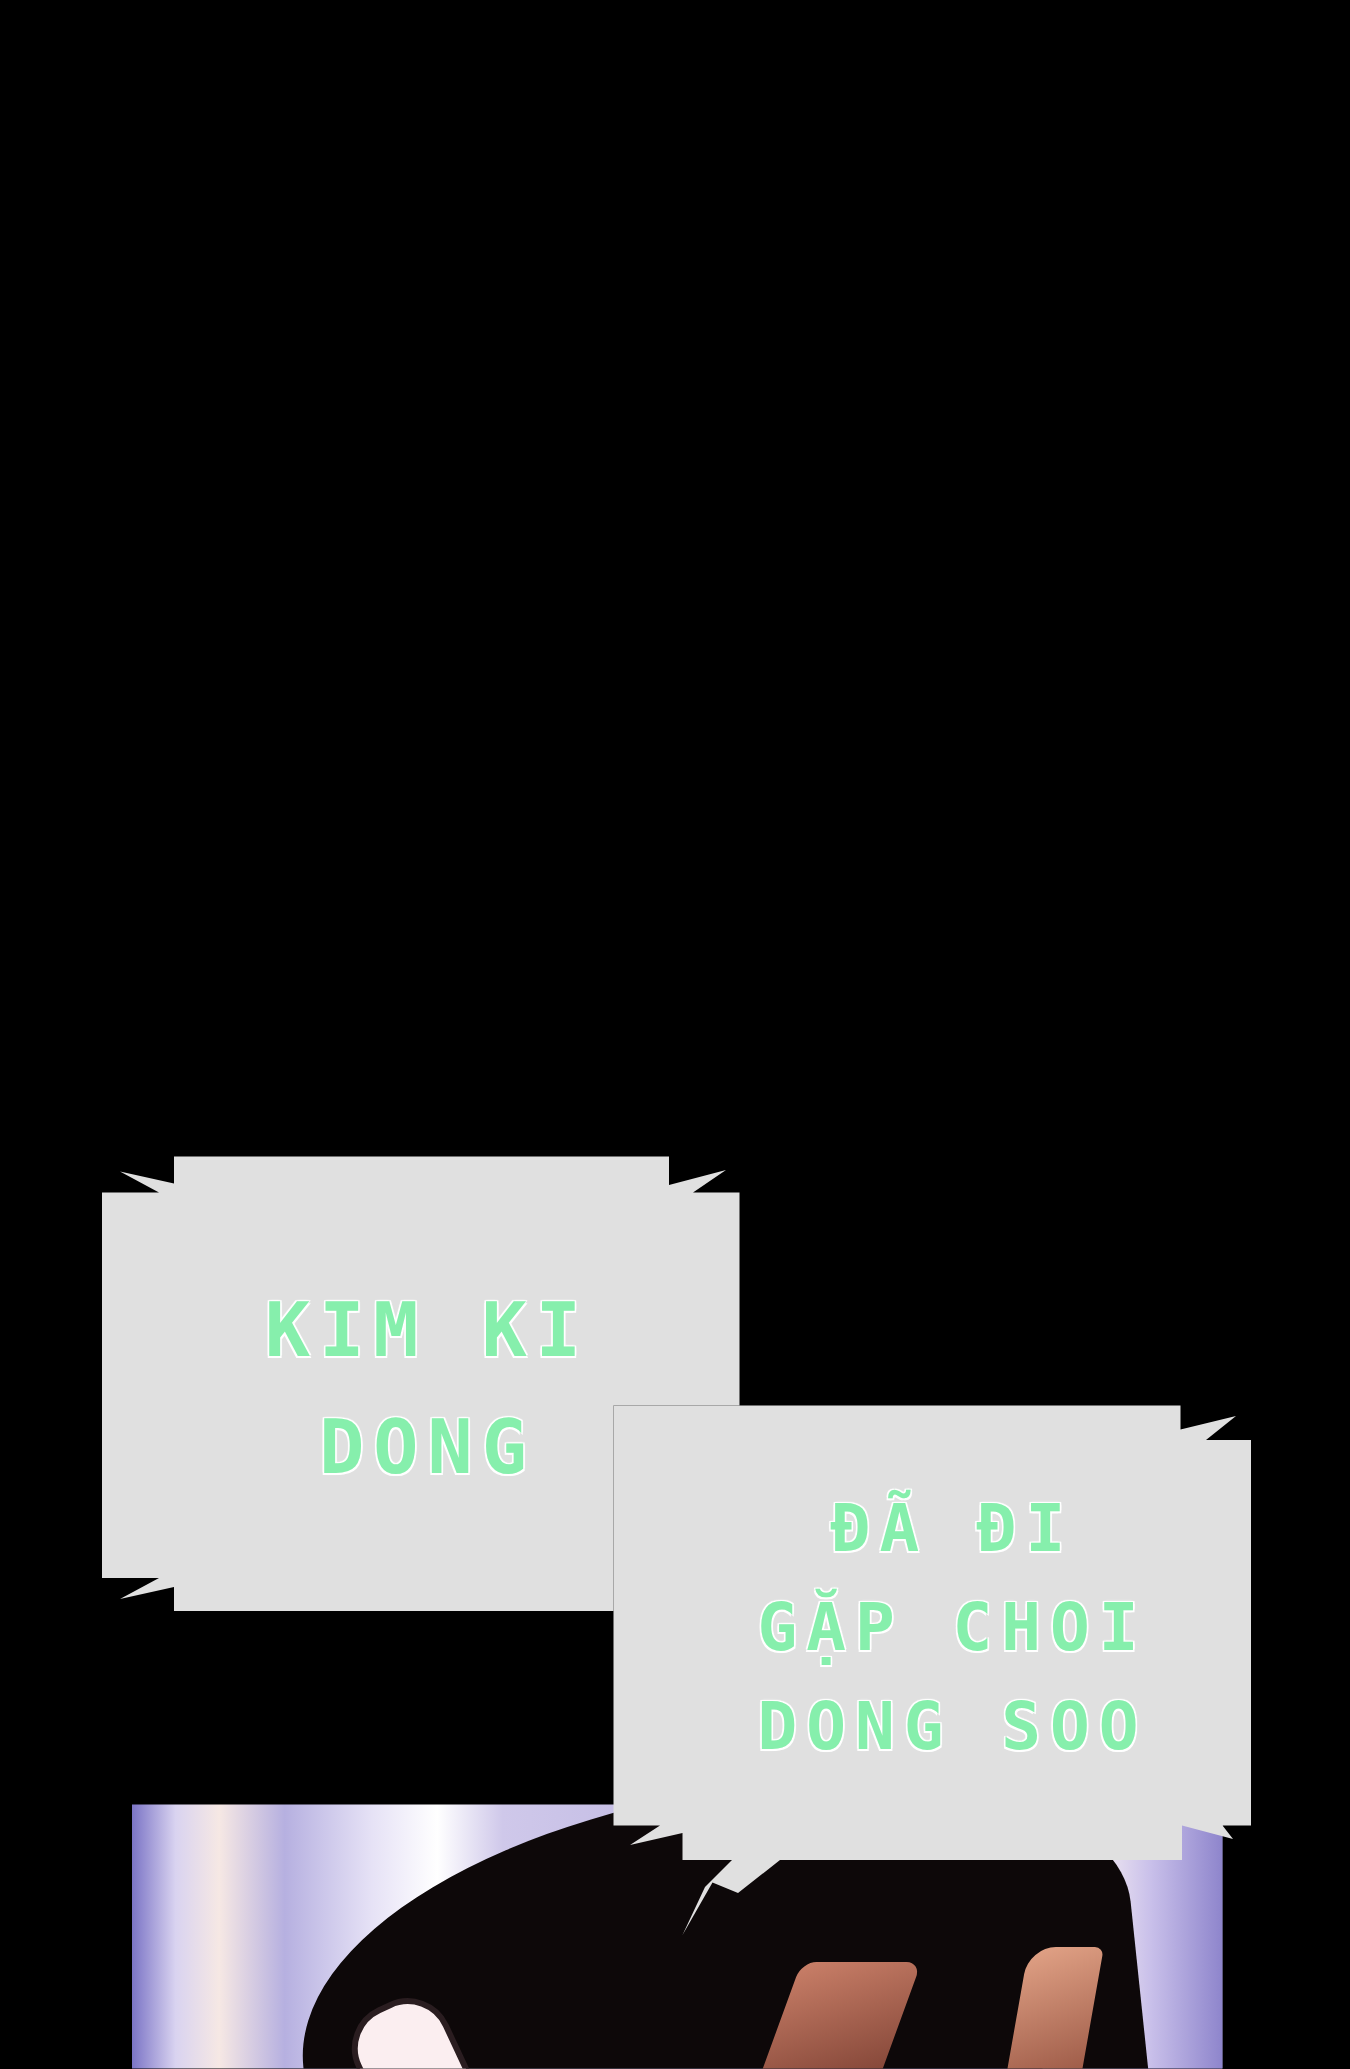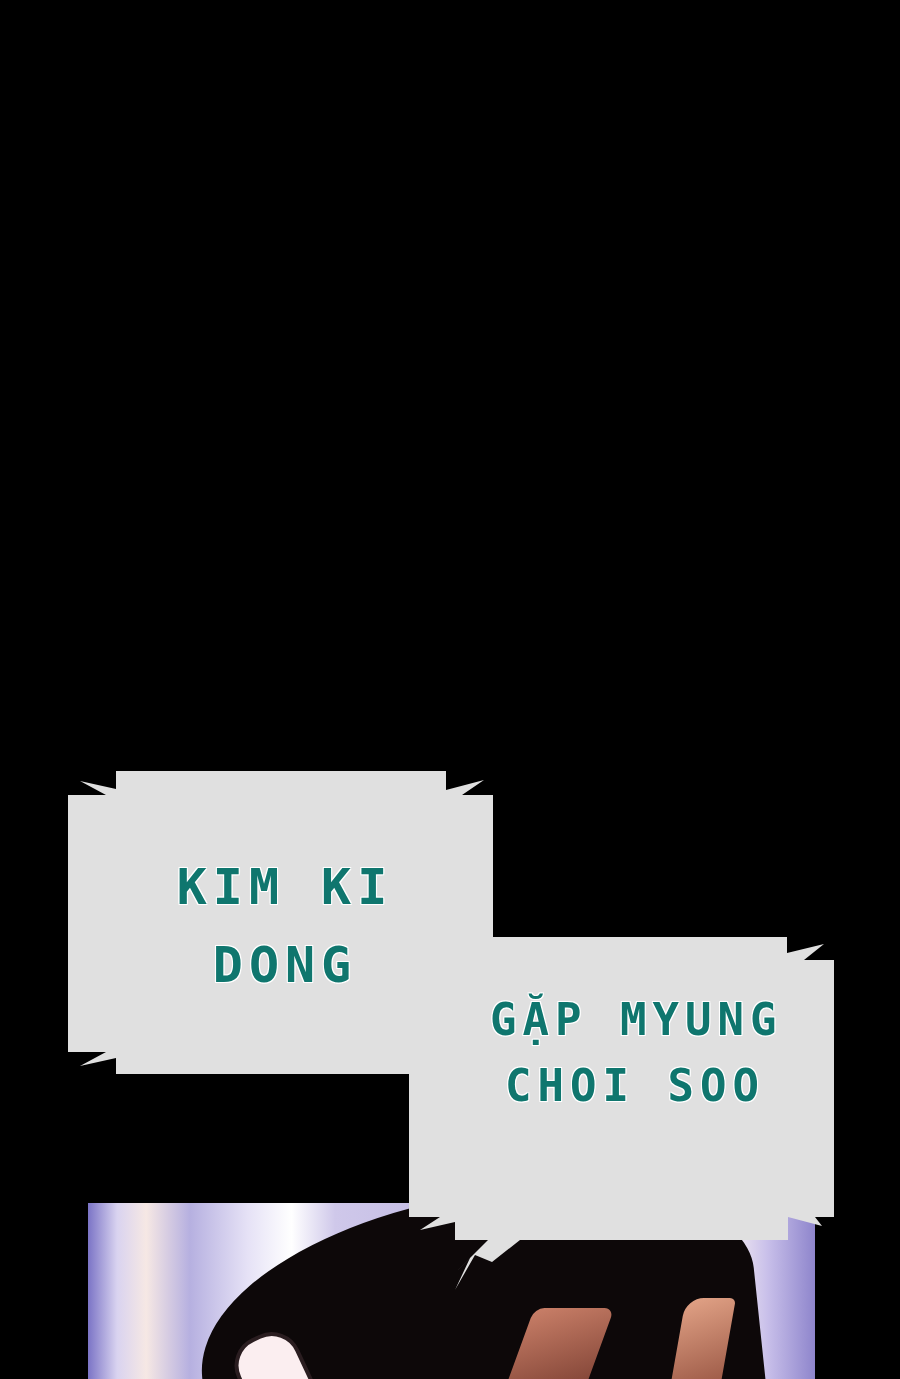--- a/index.html
+++ b/index.html
@@ -17,21 +17,21 @@
     background: #0d0809; border-radius: 60% 40% 0 0 / 60% 40% 0 0;
     transform: rotate(-6deg);
   }
   .skin-1 { position: absolute; left: 430px; top: 105px; width: 80px; height: 90px; background: linear-gradient(160deg,#c97f68,#7a3e31); transform: skewX(-20deg); border-radius: 10px; }
   .skin-2 { position: absolute; left: 590px; top: 95px; width: 50px; height: 90px; background: linear-gradient(160deg,#e2a387,#9a5744); border-radius: 18px 6px 6px 6px; transform: skewX(-10deg); }
   .hand { position: absolute; left: 150px; top: 130px; width: 60px; height: 70px; border: 4px solid #2a1d20; background: #fbeef0; border-radius: 30px 30px 0 0; transform: rotate(-25deg); }
 
   svg.bubbles { position: absolute; left: 0; top: 0; }
 
   .text {
-    position: absolute; color: #0f766e; font-weight: bold; letter-spacing: 6px; text-align: center;
+    position: absolute; color: #86efac; font-weight: bold; letter-spacing: 6px; text-align: center;
     font-family: "DejaVu Sans Mono", monospace;
     text-shadow: 0 0 2px #fff, 0 0 2px #fff, 1px 1px 0 #fff, -1px -1px 0 #fff, 1px -1px 0 #fff, -1px 1px 0 #fff;
     line-height: 78px; font-size: 50px;
   }
   .text-1 { left: 150px; top: 848px; width: 270px; }
   .text-2 { left: 490px; top: 987px; width: 290px; line-height: 66px; font-size: 44px; }
   .text div { white-space: nowrap; }
 </style>
 </head>
 <body>
@@ -61,15 +61,16 @@
       L455,1240 L455,1222 L420,1230 L440,1217 L409,1217 Z"></path>
   </g>
 </svg>
 
 <div class="text text-1">
   <div>KIM KI</div>
   <div>DONG</div>
 </div>
 
 <div class="text text-2">
-  <div>GẶP MYUNG</div>
-  <div>CHOI SOO</div>
+  <div>ĐÃ ĐI</div>
+  <div>GẶP CHOI</div>
+  <div>DONG SOO</div>
 </div>
 
 </body></html>

